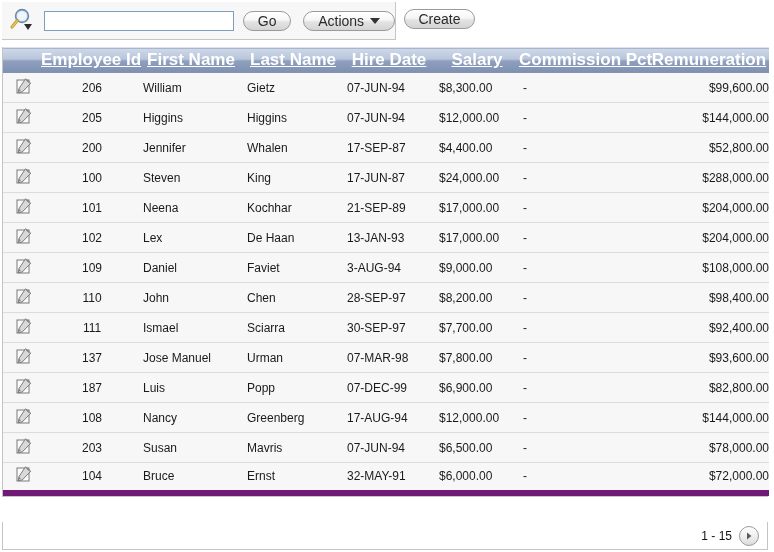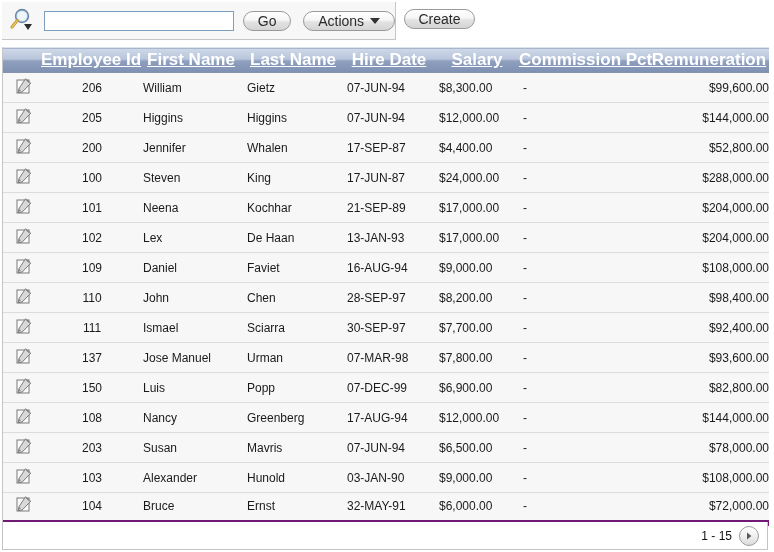--- a/index.html
+++ b/index.html
@@ -373,21 +373,21 @@
             <td class="c-edit"><span class="edit-icon"><svg width="16" height="17" viewBox="0 0 16 17">
                   <rect x="1" y="2" width="12" height="13" fill="#fbfbfb" stroke="#7a7a7a" stroke-width="1"></rect>
                   <line x1="2" y1="14" x2="12" y2="3.5" stroke="#b9b9b9" stroke-width="2.4"></line>
                   <polygon points="9.5,0.8 14.8,5.2 6.2,14 2.2,14.6 3.1,10.4" fill="#d9d9d9" stroke="#6e6e6e" stroke-width="0.9"></polygon>
                   <polygon points="2.2,14.6 3.1,10.4 4.9,12.2" fill="#8d8d8d"></polygon>
                   <line x1="10.1" y1="2.3" x2="13.6" y2="5.2" stroke="#8a8a8a" stroke-width="0.9"></line>
                 </svg></span></td>
             <td class="c-num">109</td>
             <td>Daniel</td>
             <td>Faviet</td>
-            <td>16-AUG-94</td>
+            <td>3-AUG-94</td>
             <td>$9,000.00</td>
             <td>-</td>
             <td class="c-right">$108,000.00</td>
           </tr>
           <tr>
             <td class="c-edit"><span class="edit-icon"><svg width="16" height="17" viewBox="0 0 16 17">
                   <rect x="1" y="2" width="12" height="13" fill="#fbfbfb" stroke="#7a7a7a" stroke-width="1"></rect>
                   <line x1="2" y1="14" x2="12" y2="3.5" stroke="#b9b9b9" stroke-width="2.4"></line>
                   <polygon points="9.5,0.8 14.8,5.2 6.2,14 2.2,14.6 3.1,10.4" fill="#d9d9d9" stroke="#6e6e6e" stroke-width="0.9"></polygon>
                   <polygon points="2.2,14.6 3.1,10.4 4.9,12.2" fill="#8d8d8d"></polygon>
@@ -434,21 +434,21 @@
             <td class="c-right">$93,600.00</td>
           </tr>
           <tr>
             <td class="c-edit"><span class="edit-icon"><svg width="16" height="17" viewBox="0 0 16 17">
                   <rect x="1" y="2" width="12" height="13" fill="#fbfbfb" stroke="#7a7a7a" stroke-width="1"></rect>
                   <line x1="2" y1="14" x2="12" y2="3.5" stroke="#b9b9b9" stroke-width="2.4"></line>
                   <polygon points="9.5,0.8 14.8,5.2 6.2,14 2.2,14.6 3.1,10.4" fill="#d9d9d9" stroke="#6e6e6e" stroke-width="0.9"></polygon>
                   <polygon points="2.2,14.6 3.1,10.4 4.9,12.2" fill="#8d8d8d"></polygon>
                   <line x1="10.1" y1="2.3" x2="13.6" y2="5.2" stroke="#8a8a8a" stroke-width="0.9"></line>
                 </svg></span></td>
-            <td class="c-num">150</td>
+            <td class="c-num">187</td>
             <td>Luis</td>
             <td>Popp</td>
             <td>07-DEC-99</td>
             <td>$6,900.00</td>
             <td>-</td>
             <td class="c-right">$82,800.00</td>
           </tr>
           <tr>
             <td class="c-edit"><span class="edit-icon"><svg width="16" height="17" viewBox="0 0 16 17">
                   <rect x="1" y="2" width="12" height="13" fill="#fbfbfb" stroke="#7a7a7a" stroke-width="1"></rect>
@@ -473,36 +473,20 @@
                   <polygon points="2.2,14.6 3.1,10.4 4.9,12.2" fill="#8d8d8d"></polygon>
                   <line x1="10.1" y1="2.3" x2="13.6" y2="5.2" stroke="#8a8a8a" stroke-width="0.9"></line>
                 </svg></span></td>
             <td class="c-num">203</td>
             <td>Susan</td>
             <td>Mavris</td>
             <td>07-JUN-94</td>
             <td>$6,500.00</td>
             <td>-</td>
             <td class="c-right">$78,000.00</td>
-          </tr>
-          <tr>
-            <td class="c-edit"><span class="edit-icon"><svg width="16" height="17" viewBox="0 0 16 17">
-                  <rect x="1" y="2" width="12" height="13" fill="#fbfbfb" stroke="#7a7a7a" stroke-width="1"></rect>
-                  <line x1="2" y1="14" x2="12" y2="3.5" stroke="#b9b9b9" stroke-width="2.4"></line>
-                  <polygon points="9.5,0.8 14.8,5.2 6.2,14 2.2,14.6 3.1,10.4" fill="#d9d9d9" stroke="#6e6e6e" stroke-width="0.9"></polygon>
-                  <polygon points="2.2,14.6 3.1,10.4 4.9,12.2" fill="#8d8d8d"></polygon>
-                  <line x1="10.1" y1="2.3" x2="13.6" y2="5.2" stroke="#8a8a8a" stroke-width="0.9"></line>
-                </svg></span></td>
-            <td class="c-num">103</td>
-            <td>Alexander</td>
-            <td>Hunold</td>
-            <td>03-JAN-90</td>
-            <td>$9,000.00</td>
-            <td>-</td>
-            <td class="c-right">$108,000.00</td>
           </tr>
           <tr>
             <td class="c-edit"><span class="edit-icon"><svg width="16" height="17" viewBox="0 0 16 17">
                   <rect x="1" y="2" width="12" height="13" fill="#fbfbfb" stroke="#7a7a7a" stroke-width="1"></rect>
                   <line x1="2" y1="14" x2="12" y2="3.5" stroke="#b9b9b9" stroke-width="2.4"></line>
                   <polygon points="9.5,0.8 14.8,5.2 6.2,14 2.2,14.6 3.1,10.4" fill="#d9d9d9" stroke="#6e6e6e" stroke-width="0.9"></polygon>
                   <polygon points="2.2,14.6 3.1,10.4 4.9,12.2" fill="#8d8d8d"></polygon>
                   <line x1="10.1" y1="2.3" x2="13.6" y2="5.2" stroke="#8a8a8a" stroke-width="0.9"></line>
                 </svg></span></td>
             <td class="c-num">104</td>

